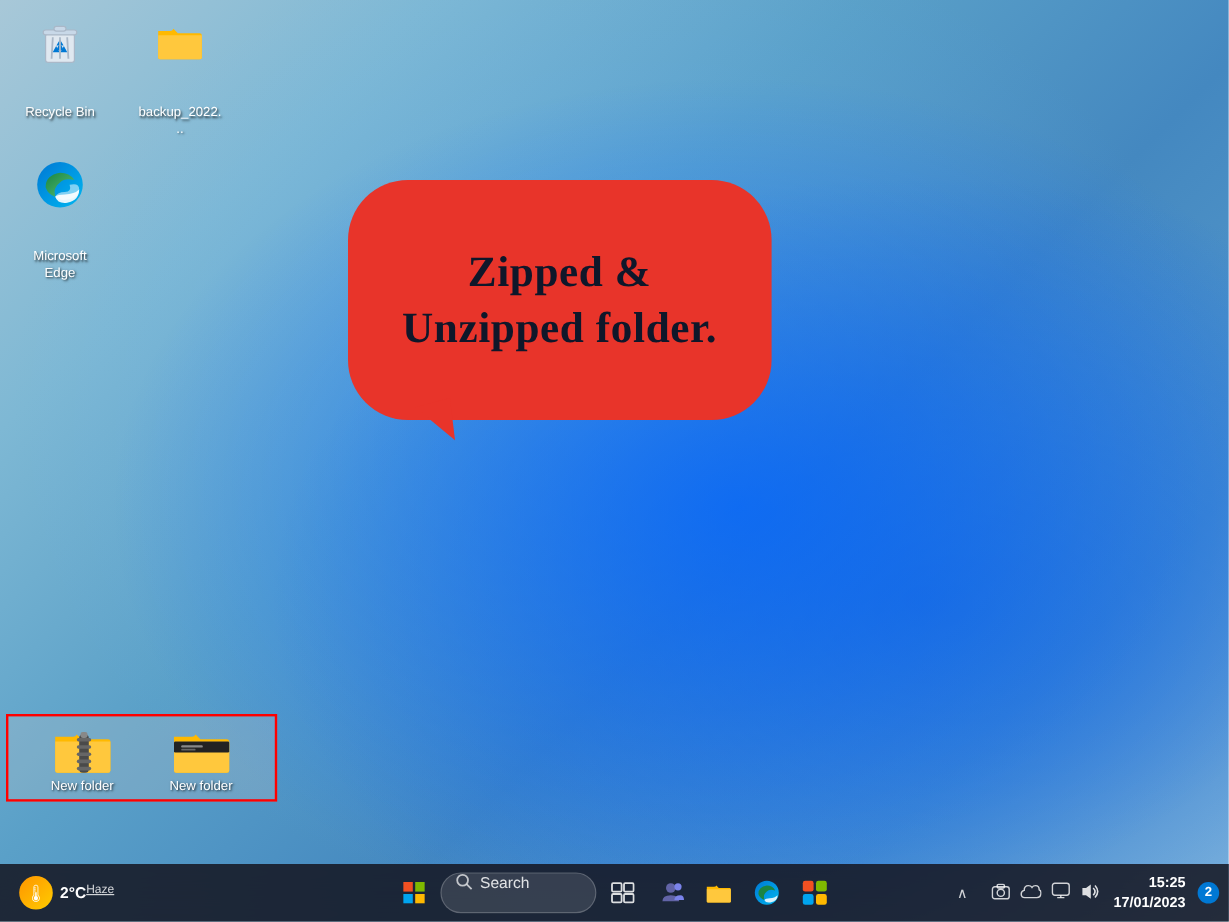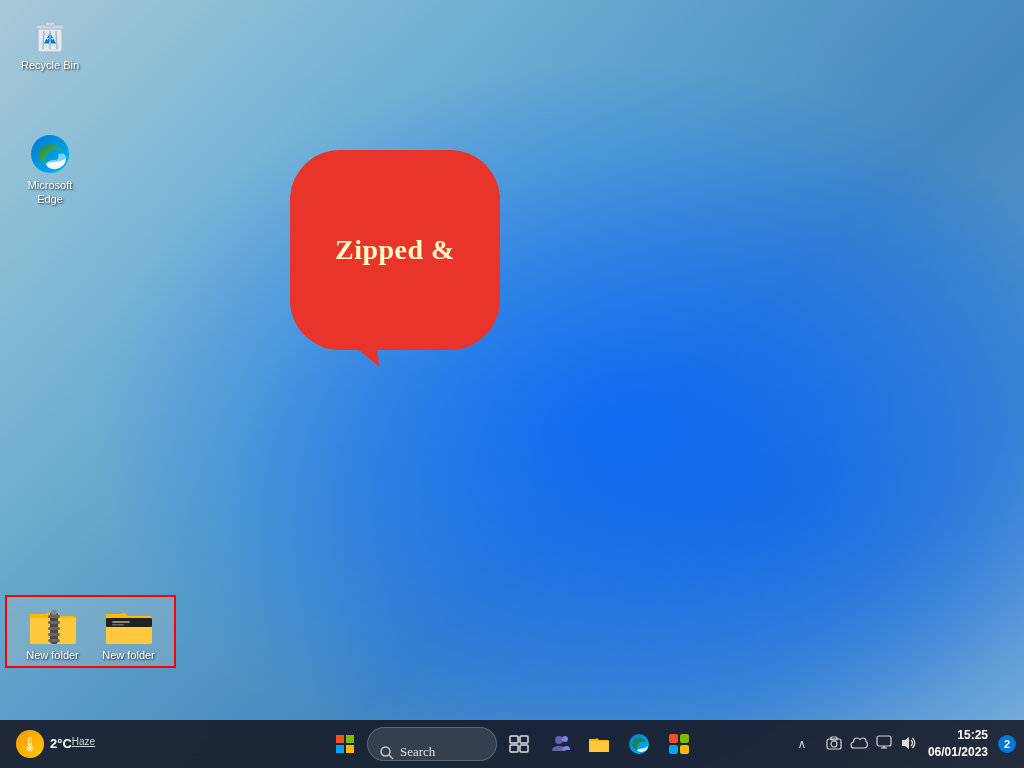--- a/index.html
+++ b/index.html
@@ -32,20 +32,21 @@
     }
 
     .desktop-icon {
       display: flex;
       flex-direction: column;
       align-items: center;
       width: 80px;
       cursor: pointer;
       padding: 4px;
       border-radius: 4px;
+      gap: 29px;
     }
 
     .desktop-icon .icon-img {
       width: 40px;
       height: 40px;
       margin-bottom: 4px;
       display: flex;
       align-items: center;
       justify-content: center;
     }
@@ -82,23 +83,23 @@
       left: 10px;
       justify-content: flex-end;
     }
 
     
     .highlight-box {
       position: absolute;
       bottom: 100px;
       left: 5px;
       border: 2px solid red;
-      padding: 5px 8px;
-      display: flex;
-      gap: 1px;
+      padding: 5px 24px;
+      display: flex;
+      gap: 24px;
       align-items: center;
       background: rgba(200,200,200,0.25);
     }
 
     
     .speech-bubble {
       position: absolute;
       top: 150px;
       left: 290px;
       background: #e8342a;
@@ -118,22 +119,22 @@
       left: 60px;
       width: 0;
       height: 0;
       border-left: 25px solid transparent;
       border-right: 5px solid transparent;
       border-top: 35px solid #e8342a;
       transform: rotate(-15deg);
     }
 
     .speech-bubble-text {
-      color: #fef9c3;
-      font-size: 28px;
+      color: #0f172a;
+      font-size: 36px;
       font-weight: 600;
       text-align: center;
       line-height: 1.3;
       font-family: 'Comic Sans MS', 'Chalkboard SE', cursive;
       letter-spacing: 0.5px;
     }
 
     
     #taskbar {
       position: absolute;
@@ -208,25 +209,24 @@
       cursor: pointer;
     }
 
     .search-bar {
       background: rgba(255,255,255,0.12);
       border: 1px solid rgba(255,255,255,0.2);
       border-radius: 20px;
       width: 130px;
       height: 34px;
       display: flex;
-      align-items: flex-end;
+      align-items: flex-start;
       padding: 0 12px;
       gap: 6px;
       cursor: pointer;
-      font-family: Liberation Serif, serif;
     }
 
     .search-bar-text {
       color: rgba(255,255,255,0.85);
       font-size: 13px;
     }
 
     .taskbar-icon-btn {
       width: 36px;
       height: 36px;
@@ -317,20 +317,29 @@
           </g>
 
           <line x1="14" y1="17" x2="13" y2="35" stroke="#aab8c8" stroke-width="1.5"></line>
           <line x1="20" y1="17" x2="20" y2="35" stroke="#aab8c8" stroke-width="1.5"></line>
           <line x1="26" y1="17" x2="27" y2="35" stroke="#aab8c8" stroke-width="1.5"></line>
         </svg>
       </div>
       <span class="icon-label">Recycle Bin</span>
     </div>
 
+    <div class="desktop-icon">
+      <div class="icon-img">
+        <svg width="44" height="38" viewBox="0 0 44 38" xmlns="http://www.w3.org/2000/svg">
+          <path d="M2,10 L2,34 Q2,36 4,36 L40,36 Q42,36 42,34 L42,14 Q42,12 40,12 L20,12 L16,8 Q15,10 13,10 Z" fill="#FFB900"></path>
+          <path d="M2,14 L42,14 L42,34 Q42,36 40,36 L4,36 Q2,36 2,34 Z" fill="#FFC83D"></path>
+        </svg>
+      </div>
+      <span class="icon-label">backup_2022...</span>
+    </div>
   </div>
 
   <div class="desktop-icon edge-icon-container">
     <div class="icon-img">
       <svg width="40" height="40" viewBox="0 0 40 40" xmlns="http://www.w3.org/2000/svg">
         <defs>
           <linearGradient id="edgeGrad1" x1="0%" y1="0%" x2="100%" y2="100%">
             <stop offset="0%" style="stop-color:#0078D4"></stop>
             <stop offset="100%" style="stop-color:#00B7F1"></stop>
           </linearGradient>
@@ -344,20 +353,21 @@
         <path d="M16,30 Q18,36 26,35 Q36,33 36,24 Q32,28 24,28 Q18,28 16,30 Z" fill="white" opacity="0.9"></path>
         <path d="M28,20 Q36,18 36,24 Q36,30 28,32 Q20,34 16,30 Q18,26 24,26 Q30,26 28,20 Z" fill="white" opacity="0.5"></path>
       </svg>
     </div>
     <span class="icon-label">Microsoft Edge</span>
   </div>
 
   <div class="speech-bubble">
     <div class="speech-bubble-text">
       <span>Zipped &amp;</span><br>
+      <span>Unzipped folder.</span>
     </div>
   </div>
 
   <div class="highlight-box">
 
     <div class="new-folder-item">
       <svg width="50" height="44" viewBox="0 0 50 44" xmlns="http://www.w3.org/2000/svg">
 
         <path d="M2,12 L2,40 Q2,42 4,42 L46,42 Q48,42 48,40 L48,16 Q48,14 46,14 L24,14 L20,10 Q19,12 17,12 Z" fill="#FFB900"></path>
         <path d="M2,16 L48,16 L48,40 Q48,42 46,42 L4,42 Q2,42 2,40 Z" fill="#FFC83D"></path>
@@ -503,21 +513,21 @@
           <svg width="16" height="16" viewBox="0 0 16 16">
             <path d="M2,5 L5,5 L9,2 L9,14 L5,11 L2,11 Z" fill="rgba(255,255,255,0.85)"></path>
             <path d="M11,5 Q14,8 11,11" fill="none" stroke="rgba(255,255,255,0.85)" stroke-width="1.3"></path>
             <path d="M12.5,3 Q17,8 12.5,13" fill="none" stroke="rgba(255,255,255,0.85)" stroke-width="1.3"></path>
           </svg>
         </div>
       </div>
 
       <div class="clock-area">
         <span>15:25</span>
-        <span>06/01/2023</span>
+        <span>17/01/2023</span>
       </div>
 
       <div class="notification-badge">
         <span>2</span>
       </div>
     </div>
   </div>
 </div>
 
 </body></html>

